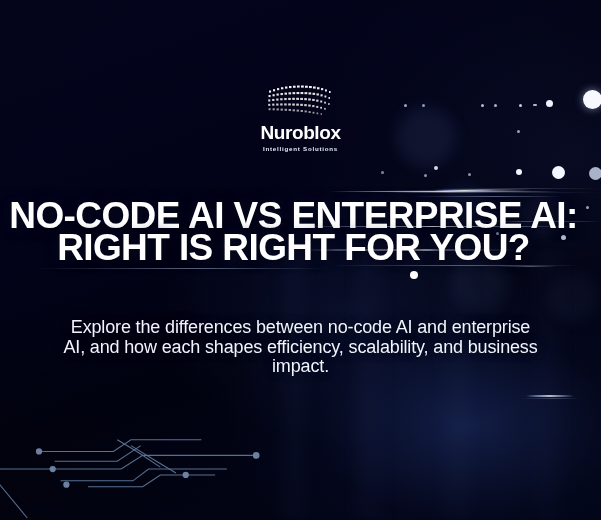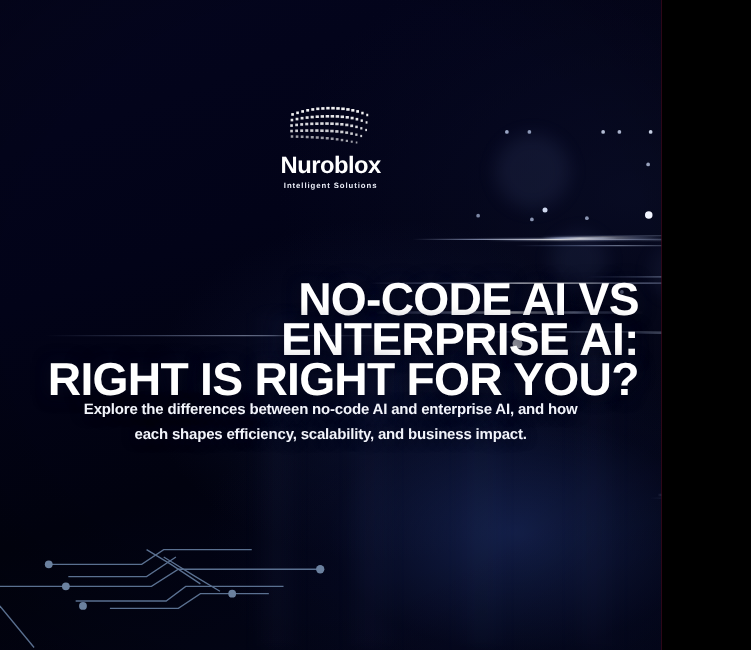--- a/index.html
+++ b/index.html
@@ -6,21 +6,21 @@
     margin: 0;
     padding: 0;
     background: #000;
   }
   body {
     font-family: "Liberation Sans", sans-serif;
   }
 
   #slide {
     position: relative;
-    width: 529px;
+    width: 601px;
     height: 520px;
     overflow: hidden;
     background: #be185d;
   }
 
   
   .bg-base {
     position: absolute;
     inset: 0;
     background:
@@ -111,43 +111,42 @@
     margin-top: 4px;
   }
 
   
   .headline {
     position: absolute;
     left: 4px;
     right: 18px;
     top: 200px;
     z-index: 7;
-    text-align: right;
+    text-align: center;
     color: #ffffff;
     font-size: 37px;
     font-weight: bold;
     line-height: 32px;
     letter-spacing: -0.6px;
     text-shadow: 0 0 14px rgba(10,14,45,0.85), 0 2px 10px rgba(0,0,0,0.6);
-    margin-top: 24px;
   }
   .headline .l1 { display: block; }
   .headline .l2 { display: block; }
 
   
   .subtitle {
     position: absolute;
     left: 60px;
     right: 60px;
     top: 318px;
     z-index: 7;
     text-align: center;
     color: #f2f4fb;
-    font-size: 12px;
-    font-weight: bold;
+    font-size: 18px;
+    font-weight: normal;
     line-height: 19.5px;
     letter-spacing: -0.15px;
     text-shadow: 0 0 10px rgba(5,8,30,0.8);
   }
 
   
   .circuit {
     position: absolute;
     left: -6px;
     bottom: 0;

